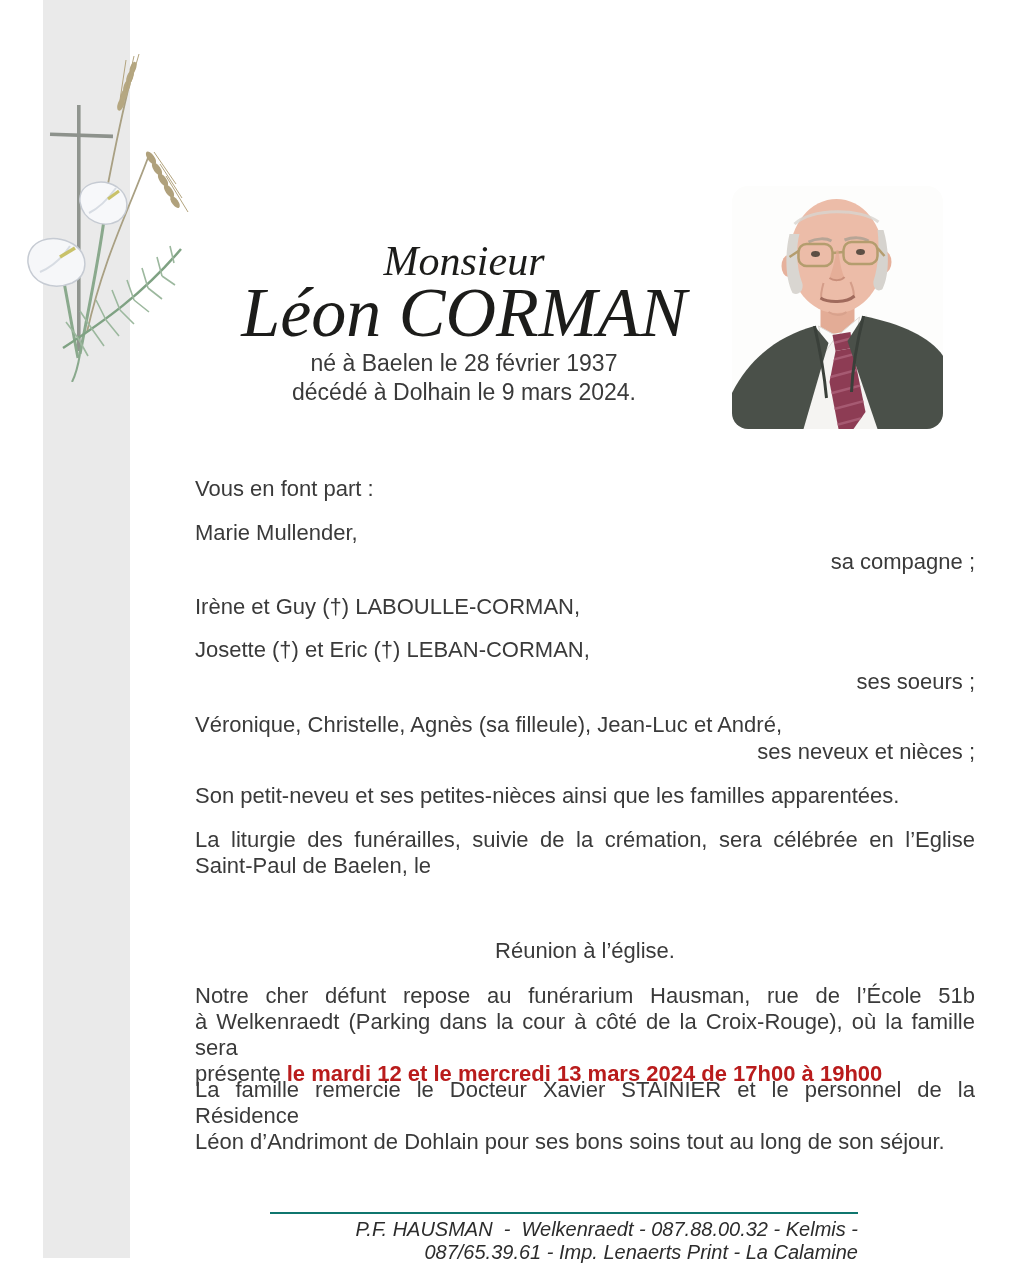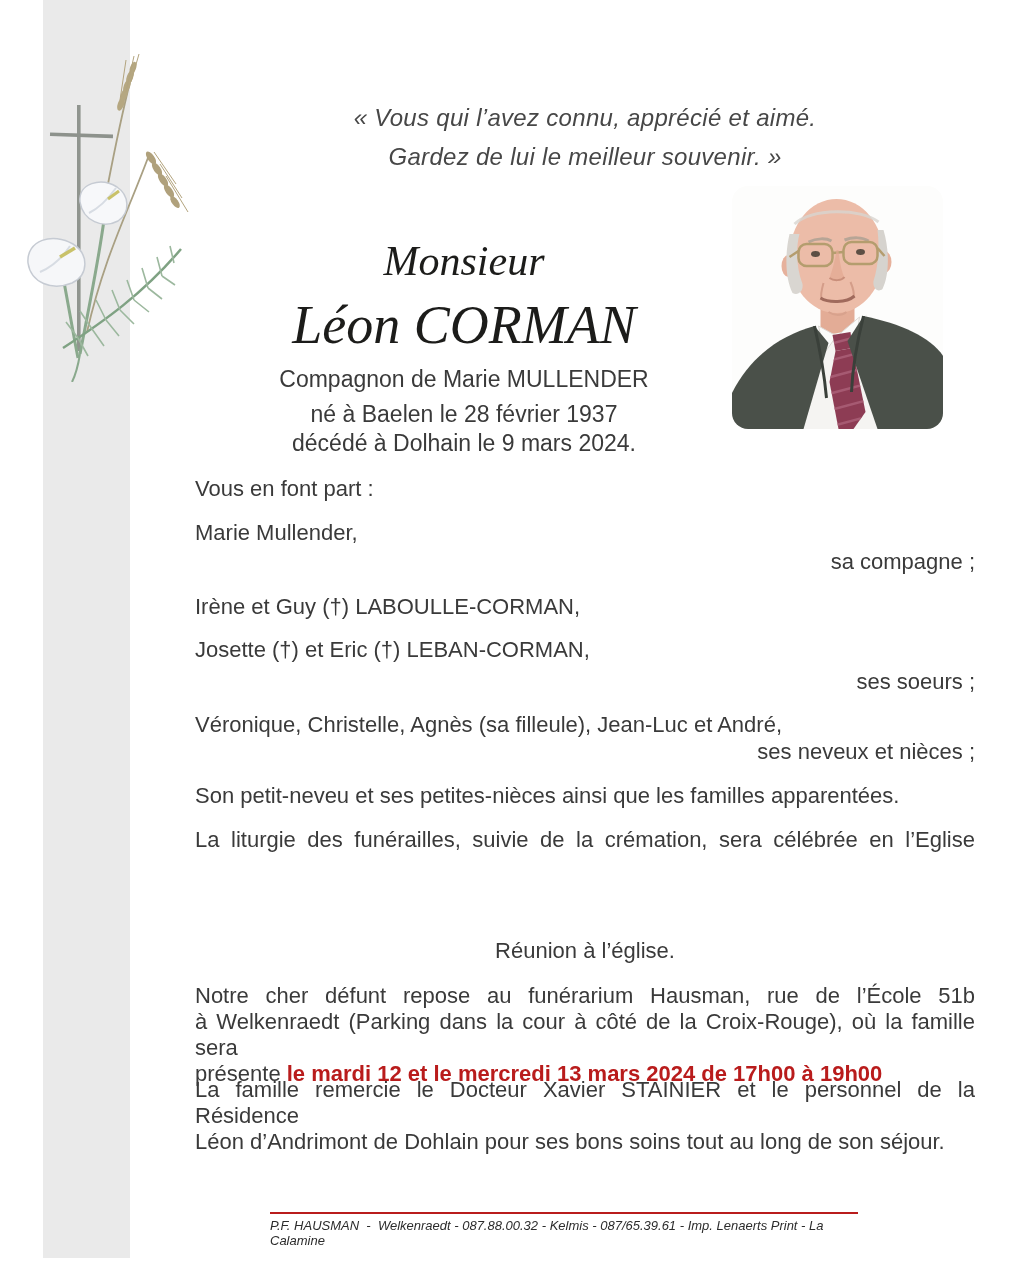--- a/index.html
+++ b/index.html
@@ -17,21 +17,21 @@
   .floral{position:absolute;left:8px;top:52px;width:195px;height:330px;}
 
   .quote{
     position:absolute;left:195px;top:98px;width:780px;
     text-align:center;font-style:italic;font-size:24px;line-height:39px;
     color:#474747;letter-spacing:.3px;
   }
 
   .hdr{position:absolute;left:195px;top:222px;width:538px;text-align:center;color:#1c1c1a;}
   .hdr .title{font-family:"Liberation Serif", serif;font-style:italic;font-size:42px;line-height:46px;margin-top:16px;}
-  .hdr .name{font-family:"Liberation Serif", serif;font-style:italic;font-size:54px;line-height:58px;margin-top:12px;}
+  .hdr .name{font-family:"Liberation Serif", serif;font-style:italic;font-size:70px;line-height:58px;margin-top:0;}
   .hdr .sub{font-size:23px;line-height:27px;color:#3a3a3a;}
   .hdr .rel{margin-top:12px;}
   .hdr .birth{margin-top:8px;}
   .hdr .death{margin-top:2px;}
 
   .photo{
     position:absolute;left:732px;top:186px;width:211px;height:243px;
     border-radius:16px;overflow:hidden;background:#fdfdfc;
   }
   .photo svg{display:block;width:100%;height:100%;}
@@ -44,23 +44,23 @@
   .bold{font-weight:bold;color:#b91c1c;}
 
   .datetime{
     position:absolute;left:195px;width:780px;top:893px;
     text-align:center;font-size:24px;font-weight:bold;color:#1f1f1d;letter-spacing:.2px;
   }
   .meeting{position:absolute;left:195px;width:780px;top:938px;text-align:center;font-size:22px;}
 
   .footer{
     position:absolute;left:270px;top:1212px;width:588px;
-    border-top:2px solid #b91c1c;
-    padding-top:4px;text-align:left;
-    font-style:italic;font-size:13px;color:#2c2c2c;
+    border-top:2px solid #0f766e;
+    padding-top:4px;text-align:right;
+    font-style:italic;font-size:20px;color:#2c2c2c;
     white-space:pre-wrap;
   }
 </style>
 </head>
 <body>
 
 <div class="page">
 
   <div class="band"></div>
 
@@ -109,29 +109,24 @@
       <path d="M100,147 L111,139" stroke="#c9c26a" stroke-width="3" fill="none"></path>
     </g>
 
     <g>
       <path d="M20,211 C18,188 45,180 65,192 C81,202 81,223 64,231 C44,239 23,231 20,211 Z" fill="#f6f7f9" stroke="#c6cbd3" stroke-width="1.5"></path>
       <path d="M62,194 C54,206 44,215 32,220" fill="none" stroke="#d7dce3" stroke-width="2"></path>
       <path d="M52,205 L67,196" stroke="#c9c26a" stroke-width="3.5" fill="none"></path>
     </g>
   </svg>
 
-  <div class="quote">
-    <div>« Vous qui l’avez connu, apprécié et aimé.</div>
-    <div>Gardez de lui le meilleur souvenir. »</div>
-  </div>
 
   <div class="hdr">
     <div class="title">Monsieur</div>
     <div class="name">Léon CORMAN</div>
-    <div class="sub rel">Compagnon de Marie MULLENDER</div>
     <div class="sub birth">né à Baelen le 28 février 1937</div>
     <div class="sub death">décédé à Dolhain le 9 mars 2024.</div>
   </div>
 
   <div class="photo" aria-label="portrait-elderly-man-glasses-suit-tie">
     <svg viewBox="0 0 210 243" aria-hidden="true">
       <rect width="210" height="243" fill="#fdfdfc"></rect>
 
       <path d="M88,106 L122,106 L122,152 C112,161 98,161 88,152 Z" fill="#e3ac96"></path>
 
@@ -190,20 +185,21 @@
   <div class="fl r" style="top:549px;">sa compagne ;</div>
   <div class="fl" style="top:594px;">Irène et Guy (†) LABOULLE-CORMAN,</div>
   <div class="fl" style="top:637px;">Josette (†) et Eric (†) LEBAN-CORMAN,</div>
   <div class="fl r" style="top:669px;">ses soeurs ;</div>
   <div class="fl" style="top:712px;">Véronique, Christelle, Agnès (sa filleule), Jean-Luc et André,</div>
   <div class="fl r" style="top:739px;">ses neveux et nièces ;</div>
   <div class="fl" style="top:783px;">Son petit-neveu et ses petites-nièces ainsi que les familles apparentées.</div>
 
   <div class="para" style="top:827px;">
     <div class="jline">La liturgie des funérailles, suivie de la crémation, sera célébrée en l’Eglise</div>
+    <div>Saint-Paul de Baelen, le</div>
   </div>
 
   <div class="meeting">Réunion à l’église.</div>
 
   <div class="para" style="top:983px;">
     <div class="jline">Notre cher défunt repose au funérarium Hausman, rue de l’École 51b</div>
     <div class="jline">à Welkenraedt (Parking dans la cour à côté de la Croix-Rouge), où la famille sera</div>
     <div><span>présente </span><span class="bold">le mardi 12 et le mercredi 13 mars 2024 de 17h00 à 19h00</span></div>
   </div>
 

